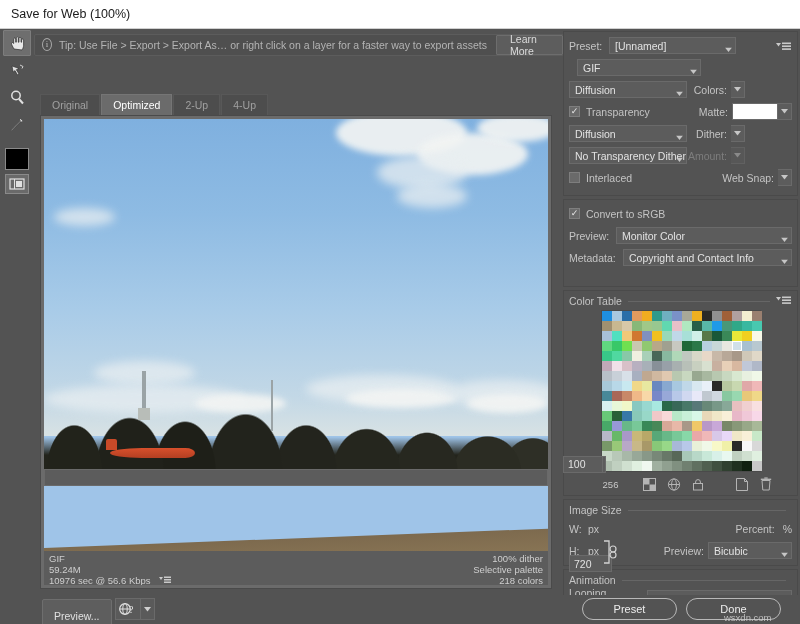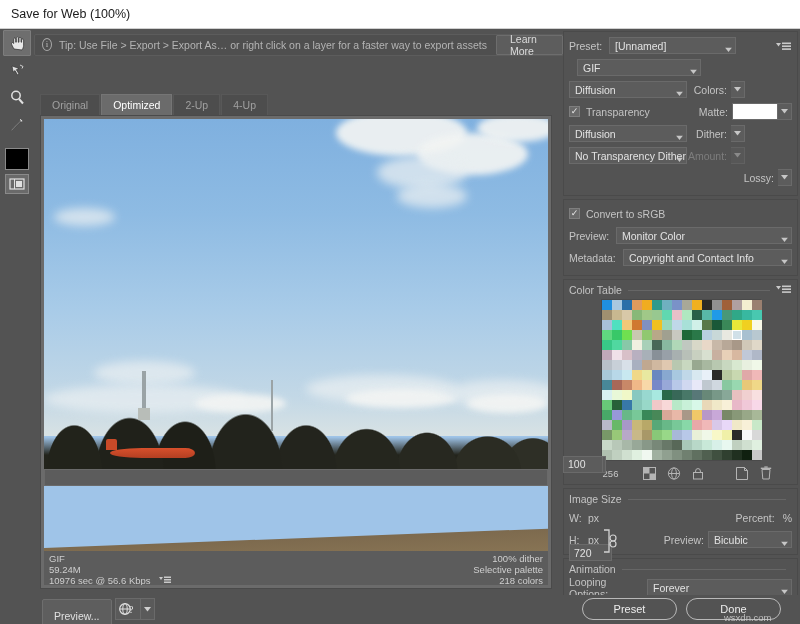--- a/index.html
+++ b/index.html
@@ -490,47 +490,49 @@
         </div>
         <span class="lbl" style="width:44px;text-align:right;padding-right:4px;color:#7d7d7d">Amount:</span>
         <div class="field" style="width:40px;background:#575757;border-color:#616161"></div>
         <div class="stepper" style="background:#575757;border-color:#616161">
             <svg width="7" height="5" viewBox="0 0 7 5">
               <path d="M0 0l3.5 4.5L7 0z" fill="#8a8a8a"></path>
             </svg>
           </div>
       </div>
 
-
       <div class="row">
-        <span class="lbl" style="margin-left:auto;padding-right:4px">Lossy:</span>
-        <div class="field" style="width:40px">0</div>
+        <div class="chk"></div>
+        <span class="lbl">Interlaced</span>
+        <span class="lbl" style="margin-left:auto;padding-right:4px">Web Snap:</span>
+        <div class="field" style="width:40px">0%</div>
         <div class="stepper">
             <svg width="7" height="5" viewBox="0 0 7 5">
               <path d="M0 0l3.5 4.5L7 0z" fill="#c6c6c6"></path>
             </svg>
           </div>
       </div>
+
     </div>
 
     <div class="panelbox">
       <div class="row">
         <div class="chk on"></div>
         <span class="lbl">Convert to sRGB</span>
       </div>
       <div class="row">
         <span class="lbl" style="width:47px">Preview:</span>
         <div class="select" style="flex:1">
           <span>Monitor Color</span>
           <span class="chev"><svg width="7" height="5" viewBox="0 0 7 5">
                 <path d="M0 0l3.5 4.5L7 0z" fill="#c6c6c6"></path>
               </svg></span>
         </div>
       </div>
-      <div class="row" style="margin-bottom:3px">
+      <div class="row" style="margin-bottom:14px">
         <span class="lbl" style="width:54px">Metadata:</span>
         <div class="select" style="flex:1">
           <span>Copyright and Contact Info</span>
           <span class="chev"><svg width="7" height="5" viewBox="0 0 7 5">
                 <path d="M0 0l3.5 4.5L7 0z" fill="#c6c6c6"></path>
               </svg></span>
         </div>
       </div>
     </div>
 

